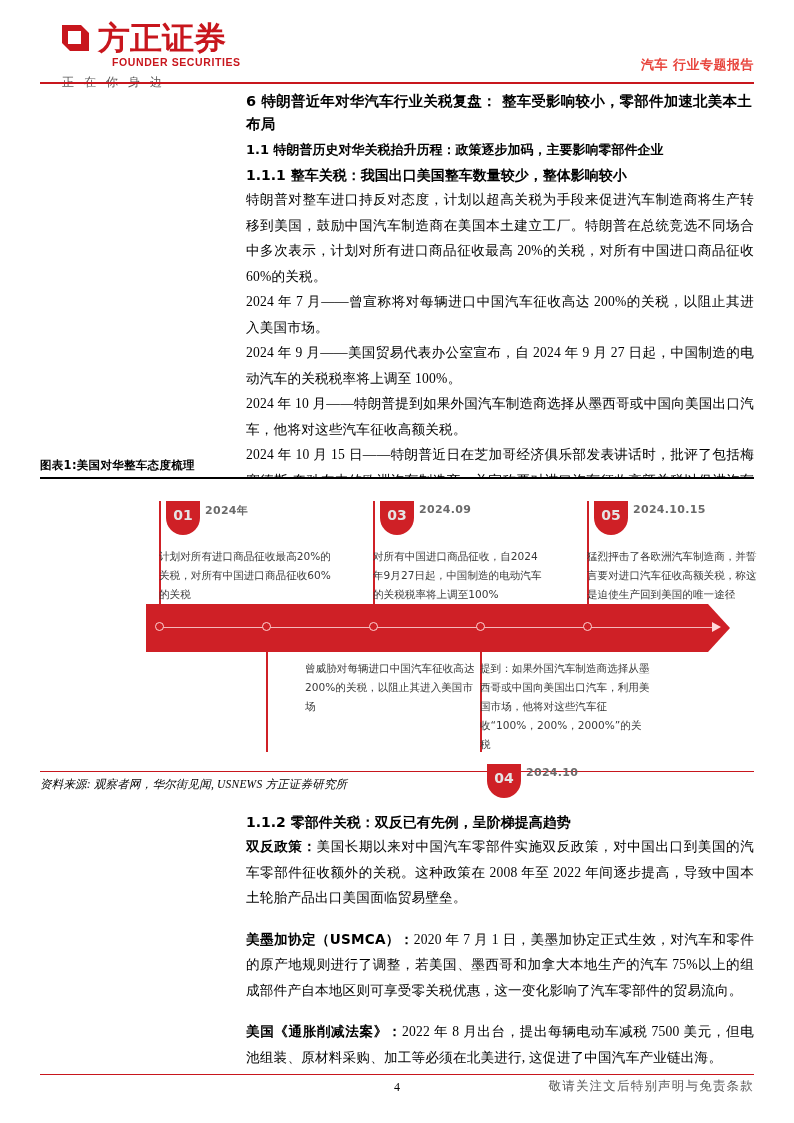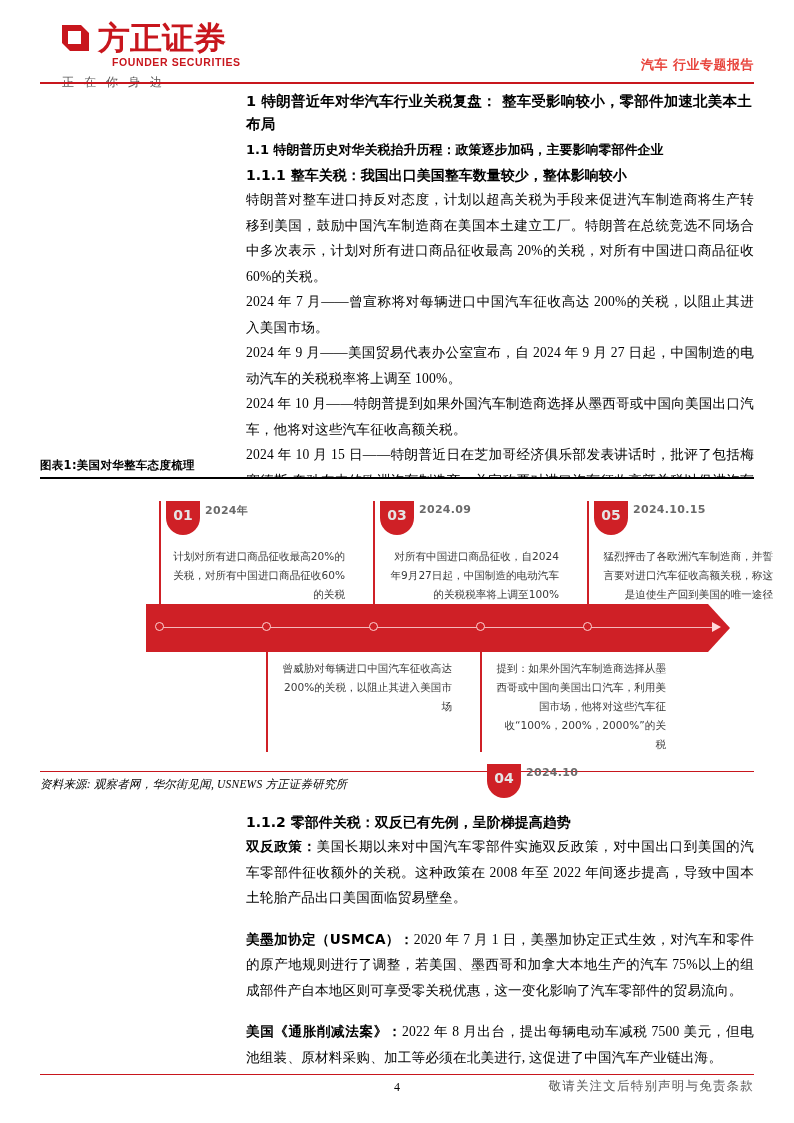--- a/index.html
+++ b/index.html
@@ -248,27 +248,26 @@
     top: 2px;
     font-family: "DejaVu Sans", "Liberation Sans", sans-serif;
     font-size: 11px;
     font-weight: bold;
     color: #6a6a6a;
     letter-spacing: 0.3px;
     white-space: nowrap;
   }
   .card-text {
     margin-top: 12px;
-    margin-left: 14px;
+    margin-left: 0;
     font-family: "DejaVu Sans", "Liberation Sans", sans-serif;
     font-size: 10.6px;
     line-height: 19px;
     color: #3a3a3a;
     width: 172px;
-    text-align: right;
   }
   .card-bottom .card-text {
     margin-top: 0;
     margin-bottom: 10px;
   }
 
   
   .footer-rule {
     position: absolute;
     left: 40px; top: 1074px;
@@ -310,21 +309,21 @@
         <span class="logo-cn">方正证券</span>
       </div>
       <div class="logo-en">FOUNDER SECURITIES</div>
       <div class="logo-tag">正在你身边</div>
     </div>
     <div class="header-right">汽车 行业专题报告</div>
     <div class="header-rule"></div>
   </div>
 
   <div class="content">
-    <div class="h1">1 特朗普近年对华汽车行业关税复盘： 整车受影响较小，零部件加速北美本土布局</div>
+    <div class="h1">6 特朗普近年对华汽车行业关税复盘： 整车受影响较小，零部件加速北美本土布局</div>
     <div class="h2">1.1 特朗普历史对华关税抬升历程：政策逐步加码，主要影响零部件企业</div>
     <div class="h3">1.1.1 整车关税：我国出口美国整车数量较少，整体影响较小</div>
     <p class="para">特朗普对整车进口持反对态度，计划以超高关税为手段来促进汽车制造商将生产转移到美国，鼓励中国汽车制造商在美国本土建立工厂。特朗普在总统竞选不同场合中多次表示，计划对所有进口商品征收最高 20%的关税，对所有中国进口商品征收 60%的关税。</p>
     <p class="para">2024 年 7 月——曾宣称将对每辆进口中国汽车征收高达 200%的关税，以阻止其进入美国市场。</p>
     <p class="para">2024 年 9 月——美国贸易代表办公室宣布，自 2024 年 9 月 27 日起，中国制造的电动汽车的关税税率将上调至 100%。</p>
     <p class="para">2024 年 10 月——特朗普提到如果外国汽车制造商选择从墨西哥或中国向美国出口汽车，他将对这些汽车征收高额关税。</p>
     <p class="para">2024 年 10 月 15 日——特朗普近日在芝加哥经济俱乐部发表讲话时，批评了包括梅赛德斯-奔驰在内的欧洲汽车制造商，并宣称要对进口汽车征收高额关税以促进汽车生产环节回到美国。</p>
   </div>
 
   <div class="figure">
@@ -367,21 +366,21 @@
       </div>
 
       <div class="card card-top" style="left:547px; top:22px;">
         <div class="card-head">
           <div class="badge">05</div>
           <div class="badge-date">2024.10.15</div>
         </div>
         <div class="card-text">猛烈抨击了各欧洲汽车制造商，并誓言要对进口汽车征收高额关税，称这是迫使生产回到美国的唯一途径</div>
       </div>
 
-      <div class="card card-bottom" style="left:226px; top:180px;">
+      <div class="card card-bottom" style="left:226px; top:180px;padding-left:39px;">
         <div class="card-text">曾威胁对每辆进口中国汽车征收高达200%的关税，以阻止其进入美国市场</div>
       </div>
 
       <div class="card card-bottom" style="left:440px; top:180px;">
         <div class="card-text">提到：如果外国汽车制造商选择从墨西哥或中国向美国出口汽车，利用美国市场，他将对这些汽车征收“100%，200%，2000%”的关税</div>
         <div class="card-head">
           <div class="badge">04</div>
           <div class="badge-date">2024.10</div>
         </div>
       </div>

